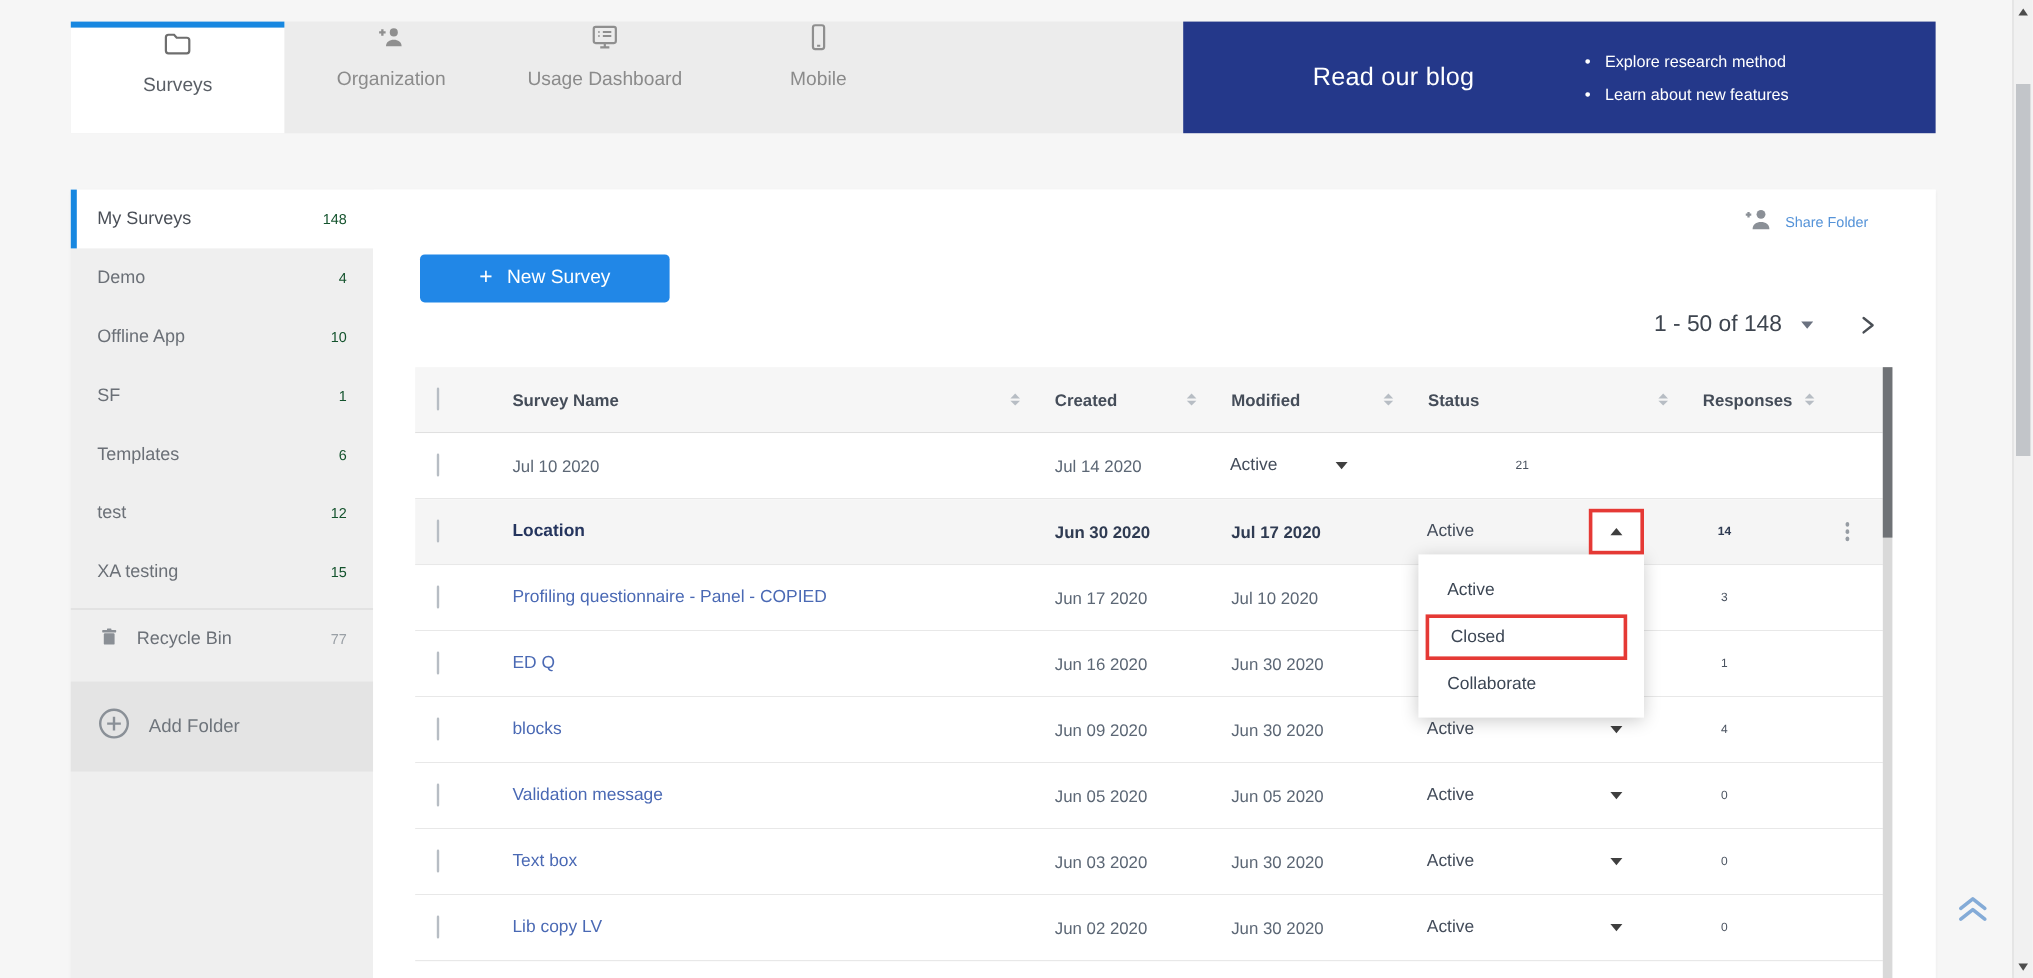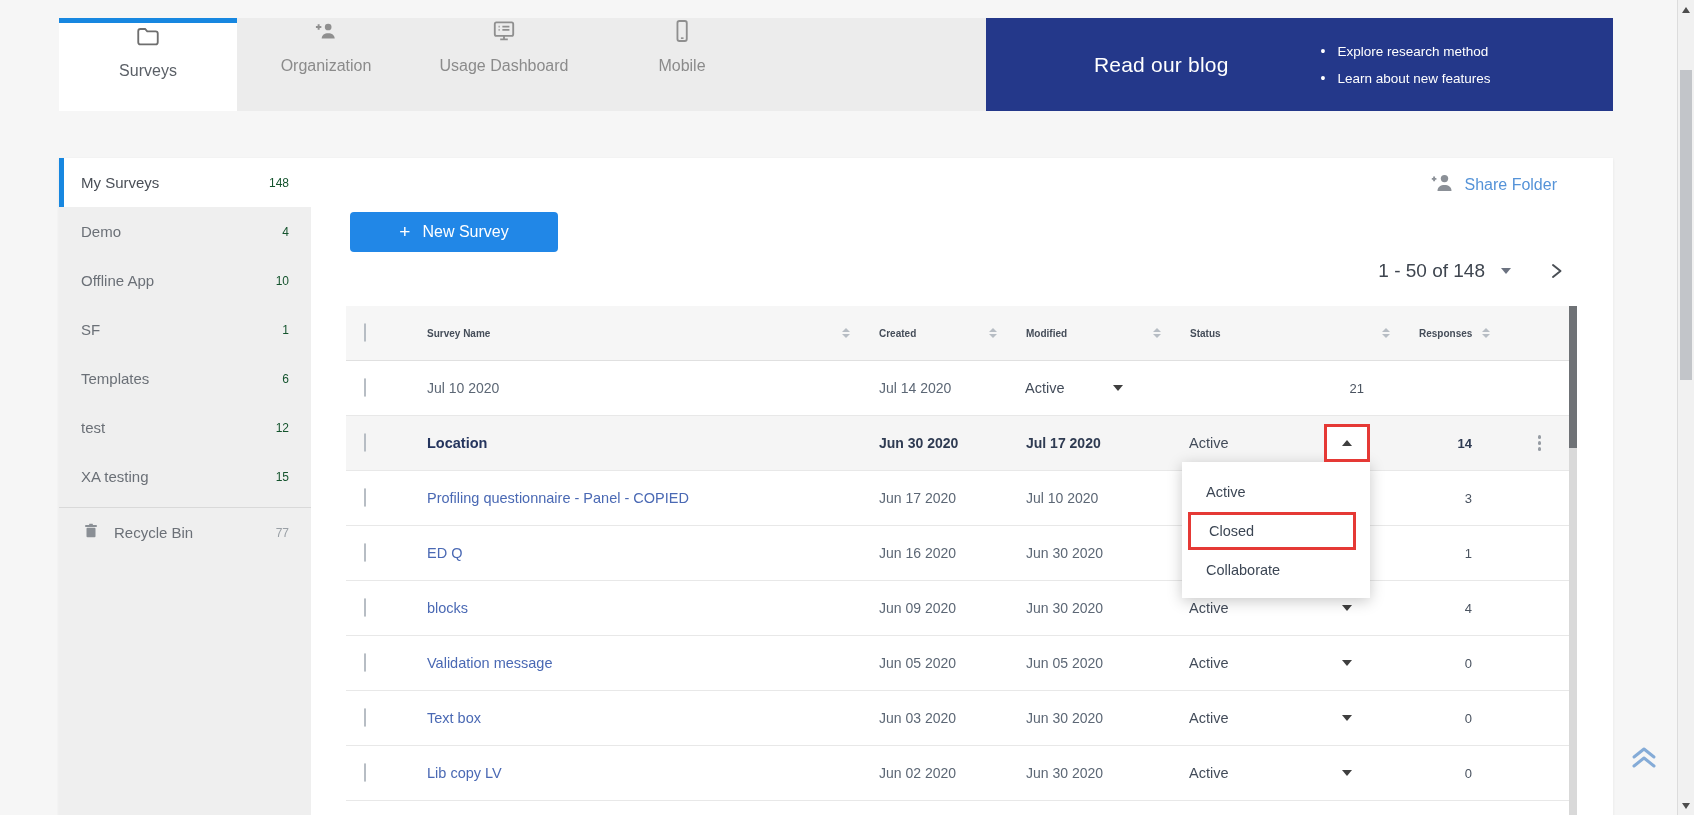--- a/index.html
+++ b/index.html
@@ -34,49 +34,49 @@
   .folder-item.active{background:#fff;color:#4a4f57;}
   .folder-item.active::before{content:"";position:absolute;left:0;top:0;bottom:0;width:5px;background:var(--accent);}
   .side-divider{height:1px;background:#d9d9d9;margin-top:6px;}
   .recycle{height:49px;display:flex;align-items:center;gap:13px;padding:0 22px;cursor:pointer;color:#6b7077;font-size:15px;}
   .recycle .count{margin-left:auto;font-size:12px;color:#9aa0a6;}
   .add-folder{margin-top:11px;height:75px;background:#e4e4e4;display:flex;align-items:center;gap:15px;padding:0 22px;cursor:pointer;color:#6f757c;font-size:15.5px;}
 
   
   .main{position:absolute;left:252px;top:0;width:1302px;height:700px;background:#fff;}
   .share-folder{position:absolute;top:13px;right:56px;display:flex;align-items:center;gap:9px;cursor:pointer;}
-  .share-folder span{color:var(--share);font-size:16px;}
+  .share-folder span{color:var(--share);font-size:12px;}
   .btn-new{position:absolute;left:39px;top:54px;width:208px;height:40px;background:var(--btn-blue);color:#fff;border:none;border-radius:4px;font-size:16px;font-family:inherit;cursor:pointer;display:flex;align-items:center;justify-content:center;gap:12px;}
   .btn-new .plus{font-size:19px;font-weight:400;}
   .pagination{position:absolute;top:102px;right:48px;display:flex;align-items:center;gap:14px;color:#3e454f;font-size:19px;}
   .pager-caret{width:0;height:0;border-left:5px solid transparent;border-right:5px solid transparent;border-top:6px solid #6b7280;margin-left:2px;cursor:pointer;}
   .pager-next{cursor:pointer;margin-left:22px;display:flex;}
 
   
   .table{position:absolute;left:35px;top:148px;width:1223px;}
   .trow{display:grid;grid-template-columns:64px 452px 147px 164px 229px 108px 59px;align-items:center;height:55px;border-bottom:1px solid #e8e8e8;background:#fff;}
   .trow.head{background:#f6f6f6;border-bottom:1px solid #e0e0e0;}
   .trow.selected{background:#f5f5f5;}
-  .hcell{display:flex;align-items:center;font-size:10px;font-weight:700;color:#454d59;padding-left:17px;padding-right:12px;}
+  .hcell{display:flex;align-items:center;font-size:14px;font-weight:700;color:#454d59;padding-left:17px;padding-right:12px;}
   .hcell .sort{margin-left:auto;}
   .hcell.resp .sort{margin-left:10px;}
   .sort{display:flex;flex-direction:column;gap:2px;cursor:pointer;}
   .sort i{width:0;height:0;border-left:4px solid transparent;border-right:4px solid transparent;}
   .sort i.up{border-bottom:4px solid #b7bdc4;}
   .sort i.dn{border-top:4px solid #b7bdc4;}
   .cb{width:18px;height:23px;border:1.5px solid #b7bdc4;border-radius:4px;background:#fff;margin-left:18px;cursor:pointer;}
   .cell-name{padding-left:17px;font-size:14.5px;color:var(--link);cursor:pointer;}
   .selected .cell-name{font-weight:700;color:#25355e;}
   .cell-date{padding-left:17px;font-size:14px;color:var(--txt);}
   .selected .cell-date{font-weight:700;color:var(--dark);}
   .cell-status{position:relative;padding-left:16px;font-size:14.5px;color:#434c5a;display:flex;align-items:center;height:100%;}
   .caret-dn{position:absolute;right:50px;width:0;height:0;border-left:5px solid transparent;border-right:5px solid transparent;border-top:6px solid #3f3f3f;cursor:pointer;}
   .caret-box{position:absolute;right:32px;top:50%;transform:translateY(-50%);width:46px;height:38px;border:3px solid var(--red);background:#fff;display:flex;align-items:center;justify-content:center;cursor:pointer;z-index:6;}
   .caret-up{width:0;height:0;border-left:5px solid transparent;border-right:5px solid transparent;border-bottom:6px solid #3f3f3f;}
-  .cell-resp{font-size:13px;color:#4a5360;text-align:right;padding-right:38px;}
+  .cell-resp{font-size:10px;color:#4a5360;text-align:center;padding-right:38px;}
   .selected .cell-resp{font-weight:700;color:var(--dark);}
   .cell-actions{display:flex;justify-content:center;}
   .kebab{display:none;flex-direction:column;gap:2.5px;cursor:pointer;padding:4px;}
   .kebab i{width:3.5px;height:3.5px;border-radius:50%;background:#969ca3;}
   .selected .kebab{display:flex;}
 
   
   .tbl-scroll{position:absolute;left:1223px;top:0;width:8px;height:512px;background:#d9d9d9;}
   .tbl-thumb{position:absolute;top:0;left:0;width:8px;height:142px;background:#6f7276;cursor:pointer;}
 
@@ -188,20 +188,29 @@
       <div class="recycle">
         <span>
           <svg width="20" height="20" viewBox="0 0 24 24">
               <rect x="6.6" y="8" width="10.8" height="11.4" rx="1.2" fill="#8a8f95"></rect>
               <rect x="5" y="4.9" width="14" height="2.3" rx="0.6" fill="#8a8f95"></rect>
               <rect x="9.8" y="3.2" width="4.4" height="2" rx="0.5" fill="#8a8f95"></rect>
             </svg>
         </span>
         <span>Recycle Bin</span>
         <span class="count">77</span>
+      </div>
+      <div class="add-folder">
+        <span>
+          <svg width="28" height="28" viewBox="0 0 28 28" fill="none" stroke="#8a9097" stroke-width="2">
+              <circle cx="14" cy="14" r="11.5"></circle>
+              <path d="M14 8.3v11.4M8.3 14h11.4"></path>
+            </svg>
+        </span>
+        <span>Add Folder</span>
       </div>
     </aside>
 
     <main class="main">
 
       <div class="share-folder">
         <span>
           <svg width="27" height="24" viewBox="0 0 26 24">
               <circle cx="15" cy="7.6" r="3.7" fill="#8b9097"></circle>
               <path d="M8 20c0-4 3.2-5.9 7-5.9s7 1.9 7 5.9z" fill="#8b9097"></path>

